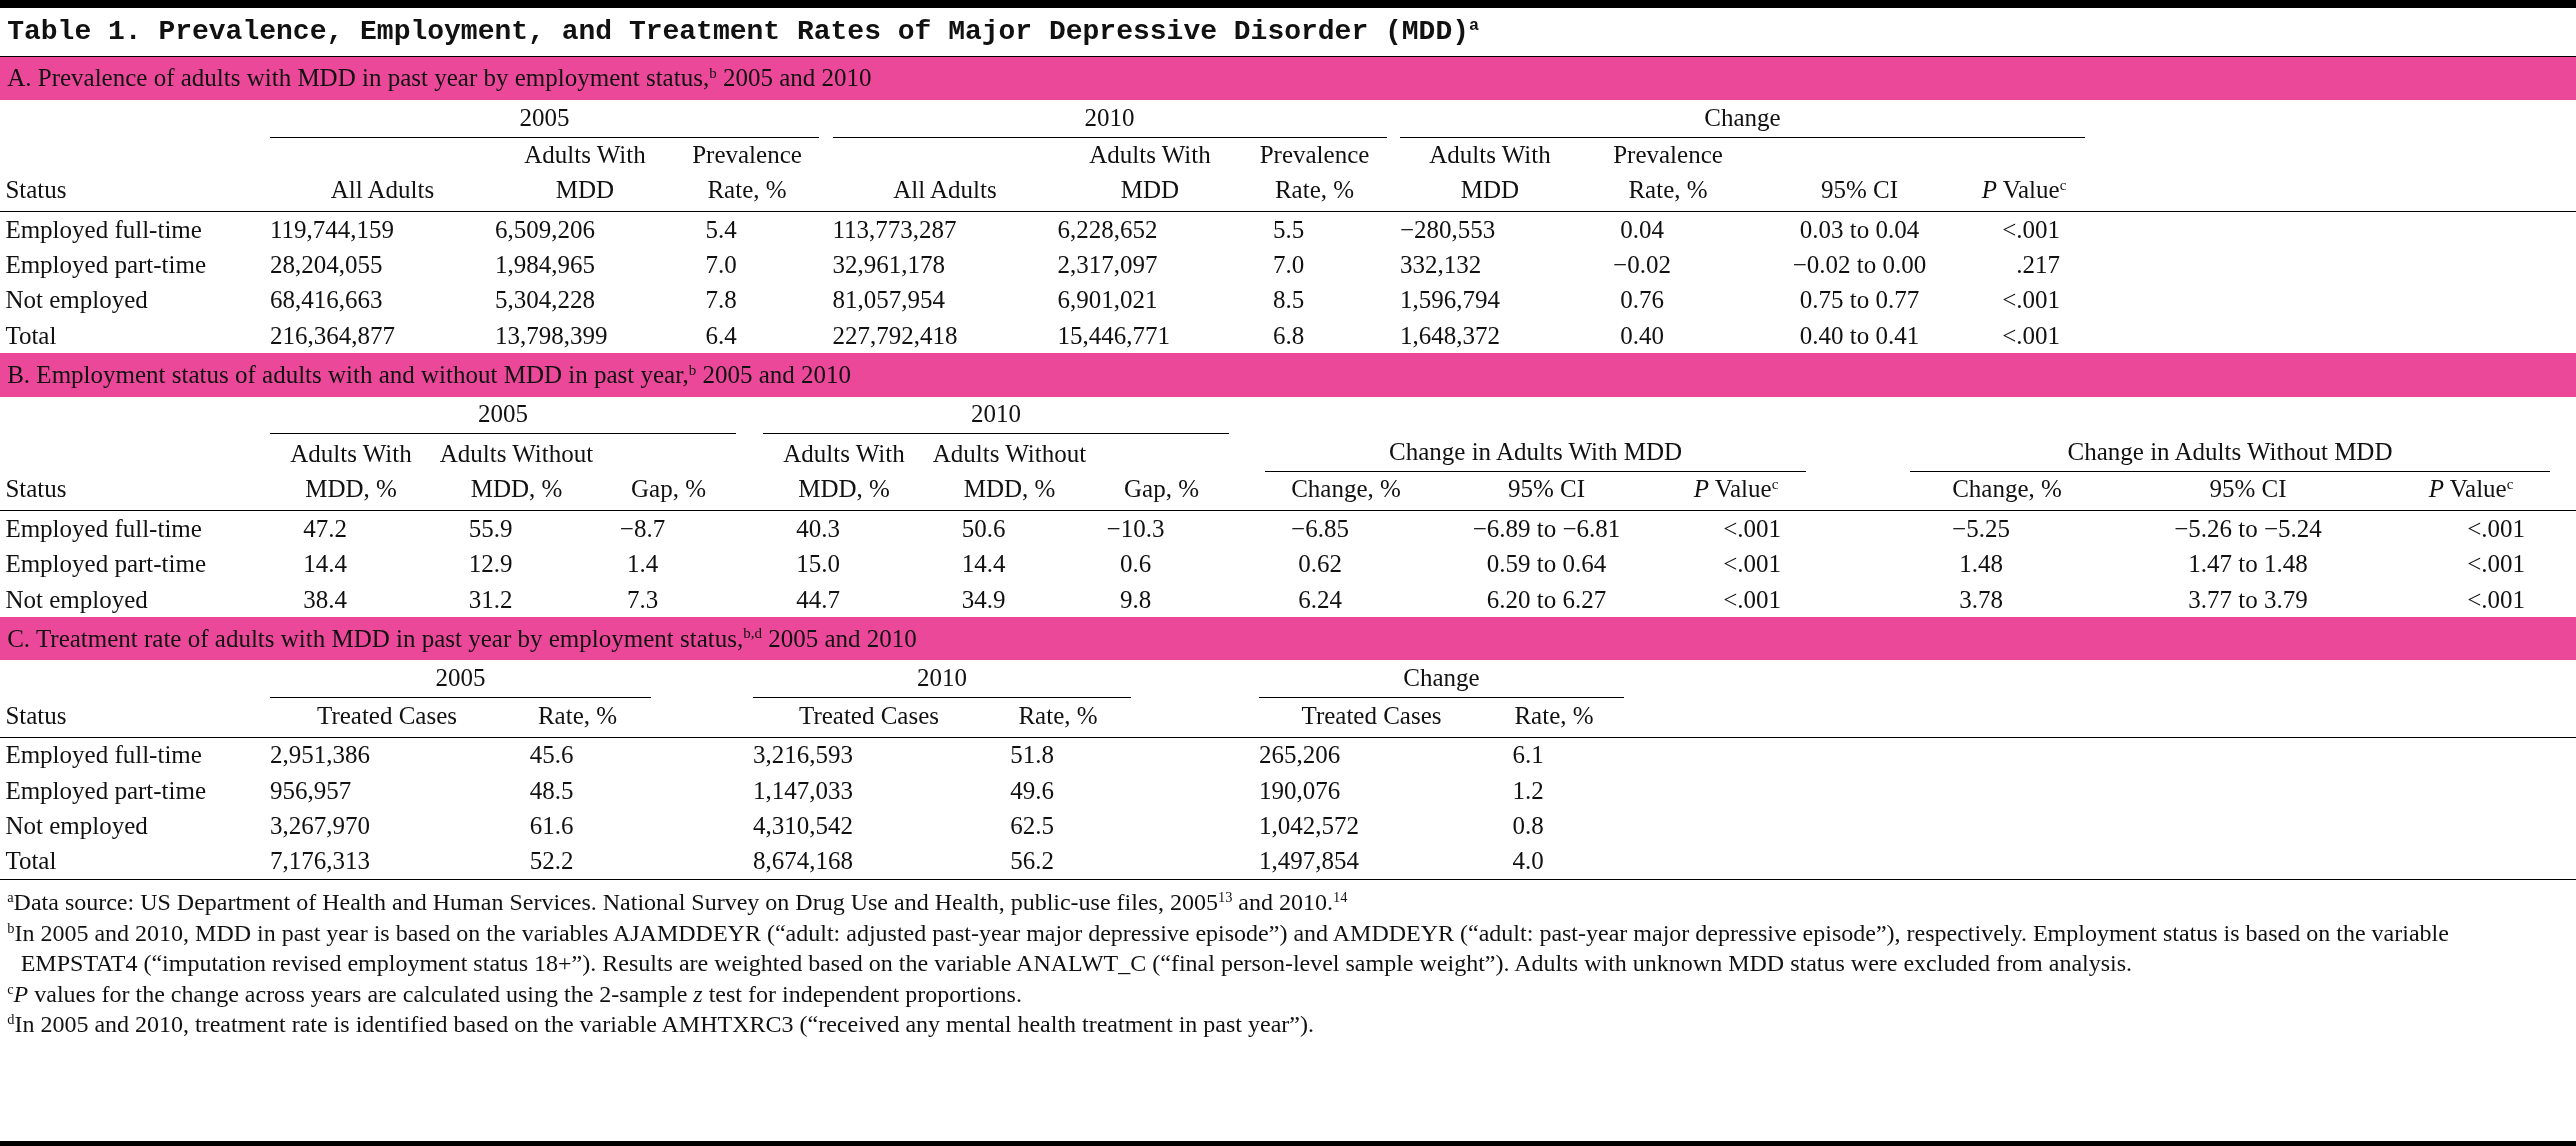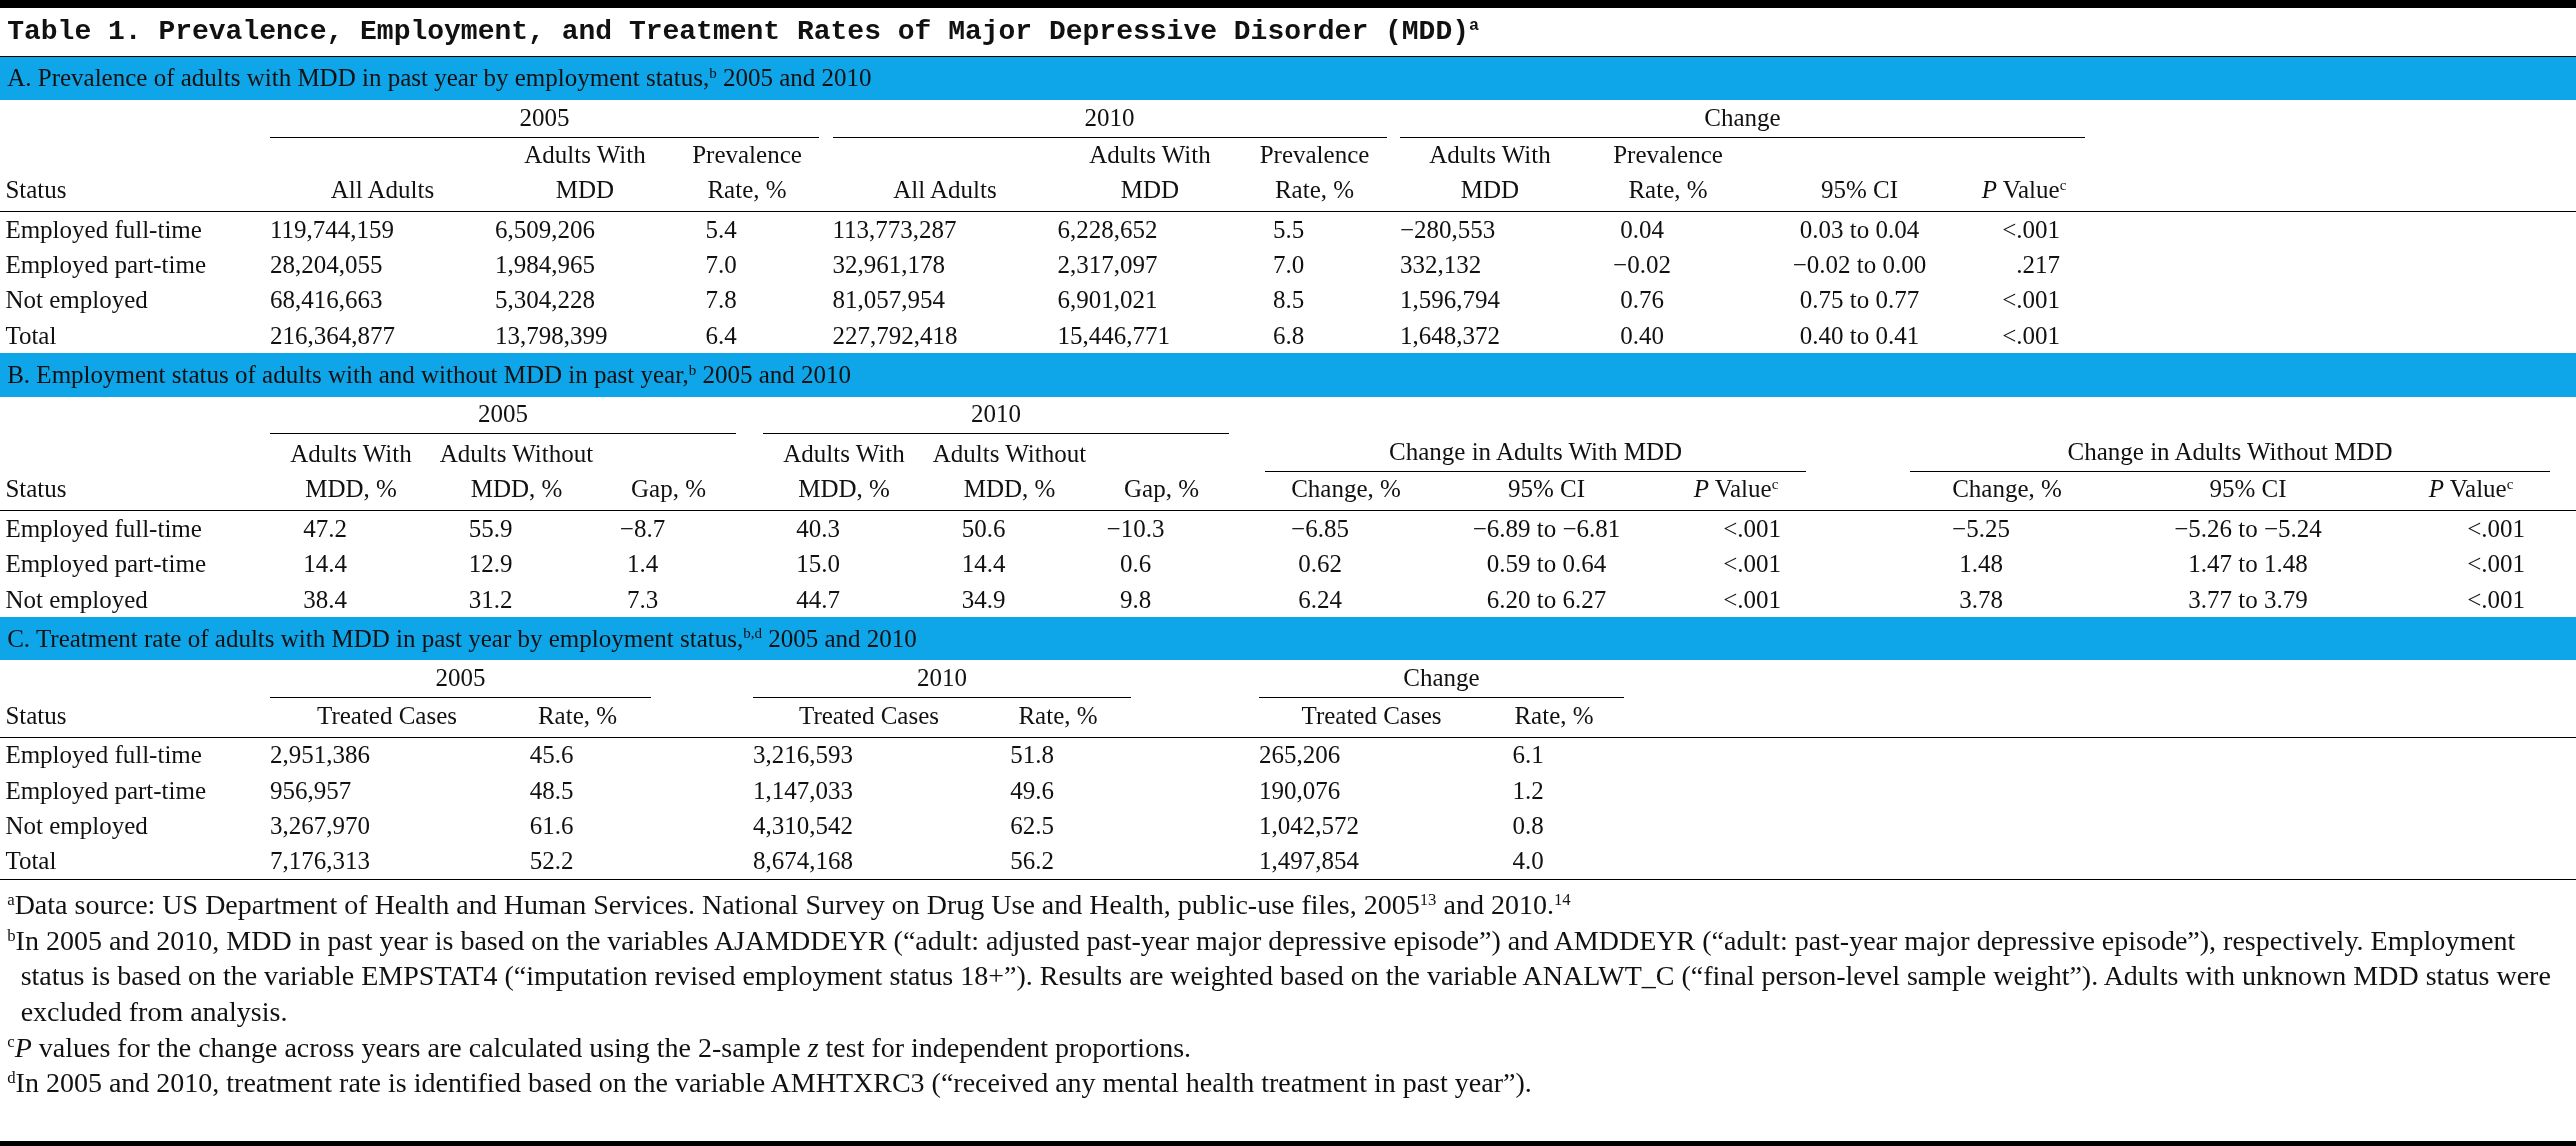--- a/index.html
+++ b/index.html
@@ -1,33 +1,33 @@
 <!DOCTYPE html>
 <html style="font-size:14.4px"><head>
 <meta charset="utf-8">
 <style>
   *{box-sizing:border-box;margin:0;padding:0}
   html,body{background:#fff}
   body{width:2576px;font-family:"Liberation Serif",serif;color:#111}
   .page{width:2576px;min-height:1147px;display:flex;flex-direction:column;border-top:8px solid #000;border-bottom:6.3px solid #000;background:#fff}
   .title-bar{font-family:Liberation Mono, monospace;font-weight:700;font-size:28px;line-height:1.25;padding:6.3px 9px 6.3px 7.2px;border-bottom:1.8px solid #000}
-  .band{background:#0ea5e9;font-size:25px;line-height:1.3;padding:5.4px 7.2px}
+  .band{background:#ec4899;font-size:25px;line-height:1.3;padding:5.4px 7.2px}
   table.tbl{border-collapse:collapse;table-layout:fixed;width:2576px;font-size:25px}
   .tbl th{font-weight:normal;text-align:center;vertical-align:bottom;padding:2.7px 3.6px;line-height:1.18;white-space:nowrap}
   .tbl thead th.spanner{border-bottom:1.8px solid #000;padding-bottom:4.5px}
   .tbl tr.hdr-last th{border-bottom:1.8px solid #000;padding-bottom:6.3px}
   .tbl th.sp,.tbl th.fill,.tbl td.sp,.tbl td.fill{padding:0}
   .tbl td{line-height:1.2;padding:2.7px 0;white-space:nowrap}
   .tbl .status{text-align:left;padding-left:5.4px}
   .tbl td.num{text-align:left;padding-right:34px}
   .tbl td.rate{text-align:center;padding-right:52px}
   .tbl td.ci{text-align:center}
   .tbl td.p{text-align:right;padding-right:25px}
   sup{font-size:0.6em;vertical-align:baseline;position:relative;top:-0.55em}
-  .footnotes{border-top:1.8px solid #000;padding:7.2px 9px 9px 7.2px;font-size:28px;line-height:1.27}
+  .footnotes{border-top:1.8px solid #000;padding:7.2px 9px 9px 7.2px;font-size:24px;line-height:1.27}
   .footnote{padding-left:13.5px;text-indent:-13.5px}
   .grow{flex:1}
 </style>
 </head>
 <body>
 
 <div class="page">
 
   <div class="title-bar"><span>Table 1. Prevalence, Employment, and Treatment Rates of Major Depressive Disorder (MDD)</span><sup>a</sup></div>
 

